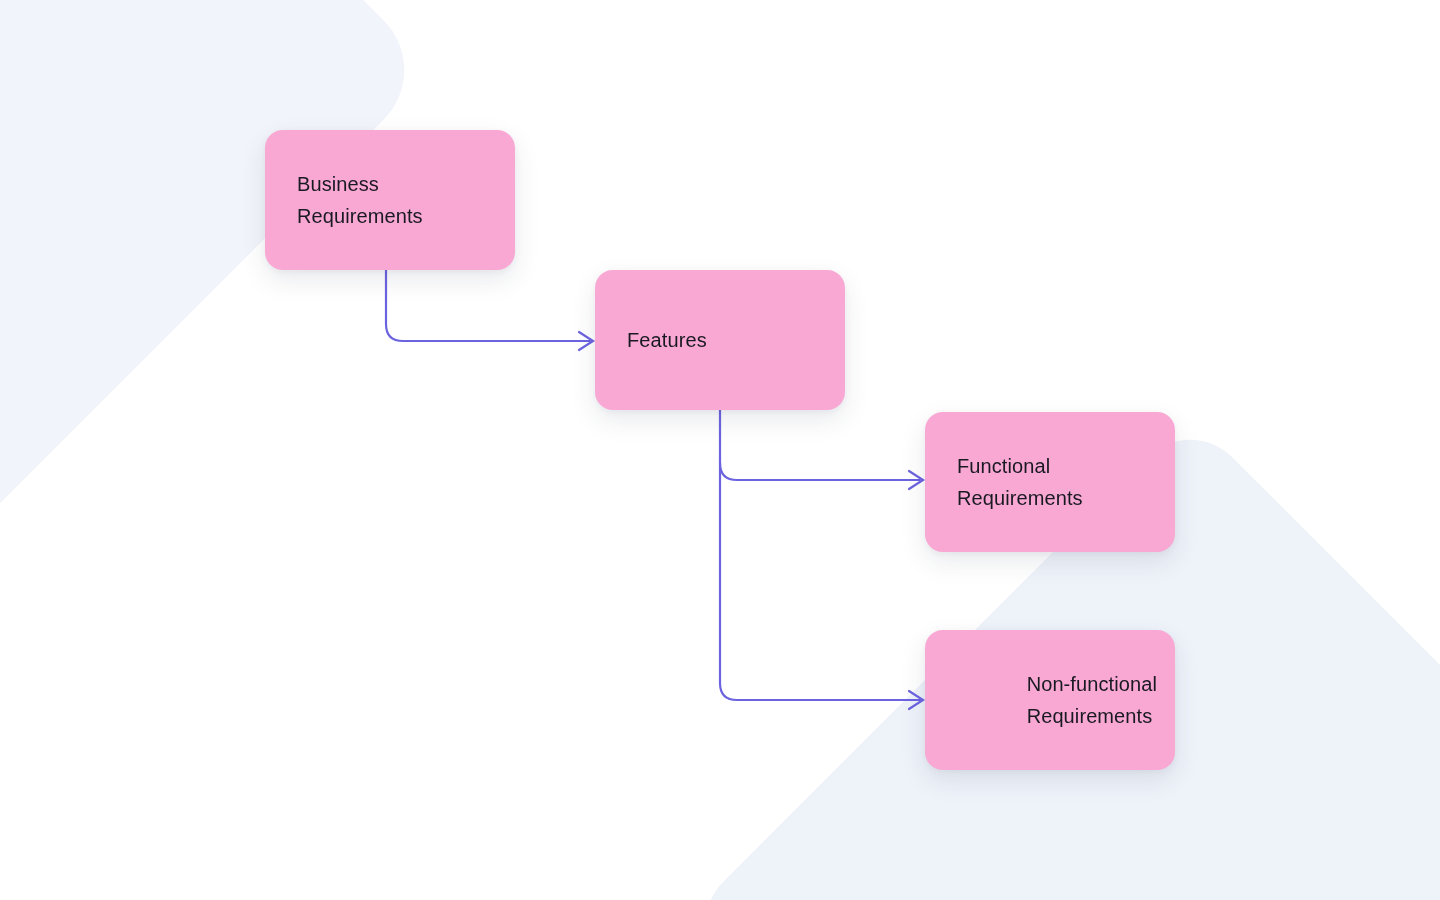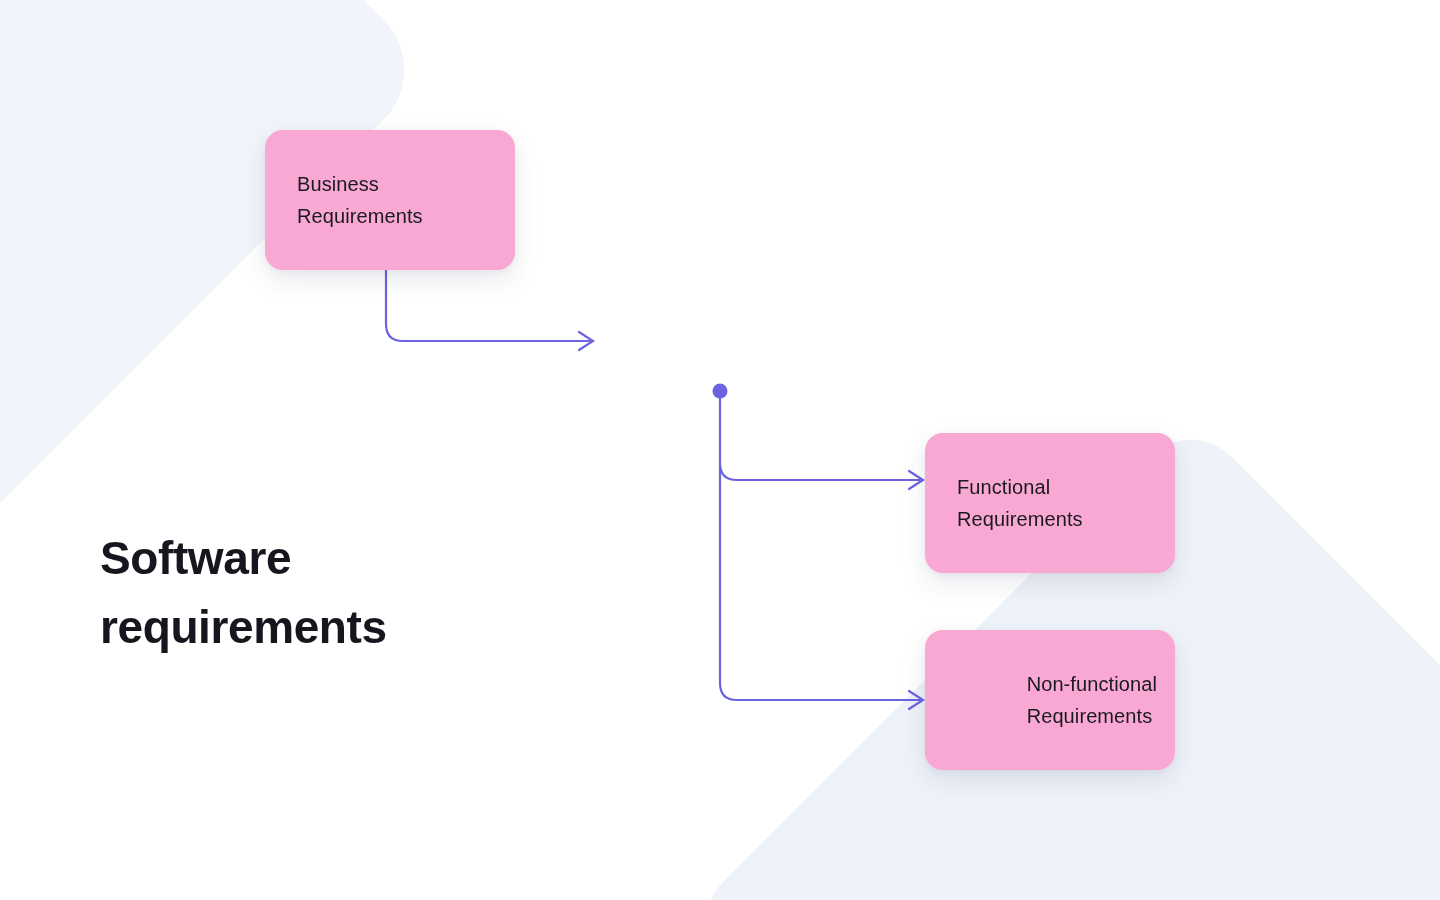--- a/index.html
+++ b/index.html
@@ -57,21 +57,21 @@
     color: #191922;
     font-weight: 400;
     letter-spacing: 0.1px;
     white-space: pre-line;
     padding-left: 32px;
     padding-right: 18px;
   }
 
   #node-business   { left: 265px; top: 130px;  width: 250px; height: 140px; }
   #node-features   { left: 595px; top: 270px;  width: 250px; height: 140px; }
-  #node-functional { left: 925px; top: 433px;  width: 250px; height: 140px; }
+  #node-functional { left: 925px; top: 412px;  width: 250px; height: 140px; }
   #node-nonfunc    { left: 925px; top: 630px;  width: 250px; height: 140px; justify-content: flex-end; }
 
   
   #page-title {
     position: absolute;
     left: 100px;
     top: 524px;
     width: 460px;
     font-size: 46px;
     line-height: 69px;
@@ -116,27 +116,28 @@
       <circle cx="386" cy="251" r="7.5"></circle>
       <circle cx="720" cy="391" r="7.5"></circle>
     </g>
   </svg>
 
   <div class="node" id="node-business">
     <div class="node-label">Business
 Requirements</div>
   </div>
 
+  <div class="node" id="node-features">
+    <div class="node-label">Features</div>
+  </div>
 
   <div class="node" id="node-functional">
     <div class="node-label">Functional
 Requirements</div>
   </div>
 
   <div class="node" id="node-nonfunc">
     <div class="node-label">Non-functional
 Requirements</div>
   </div>
 
-  <div id="page-title">Software
-requirements</div>
 
 </div>
 
 </body></html>

